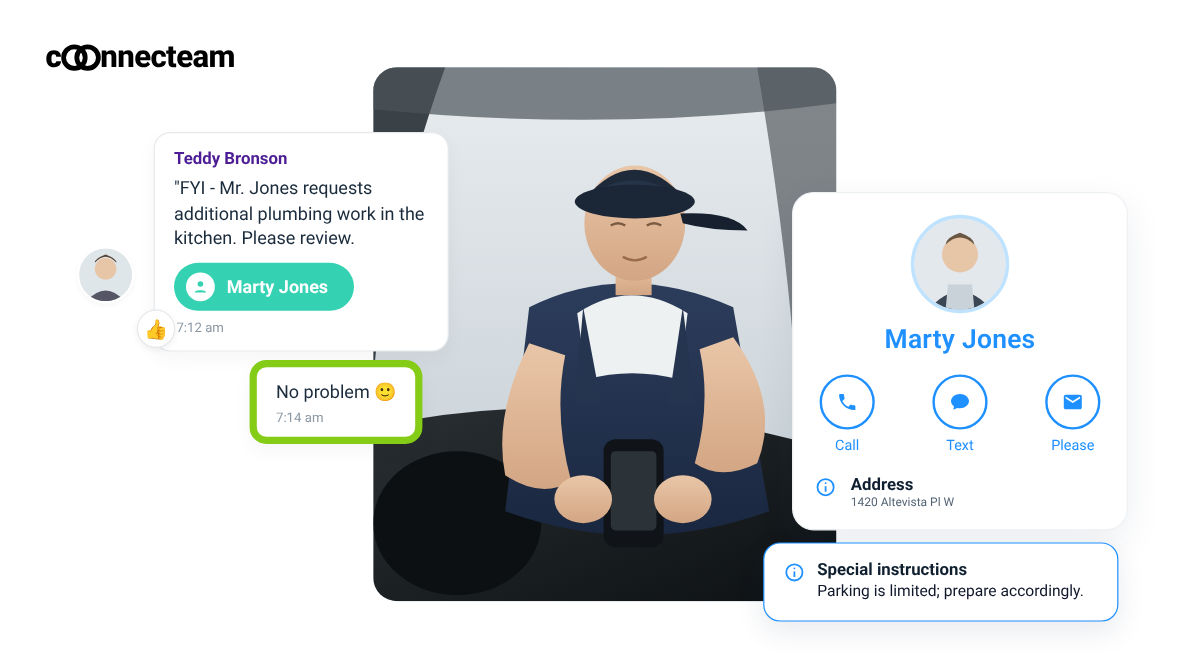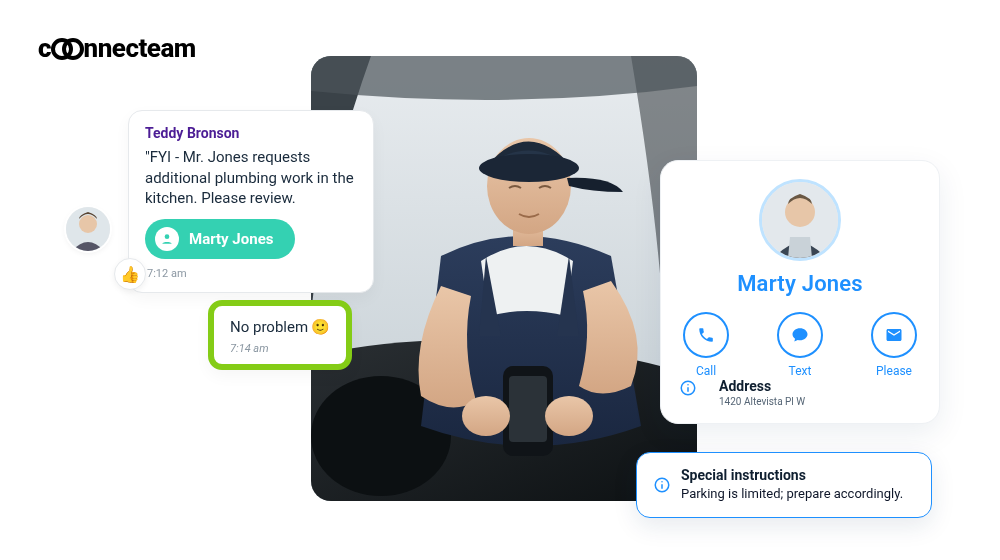--- a/index.html
+++ b/index.html
@@ -137,21 +137,20 @@
     border-radius: 14px;
     padding: 11px 16px 9px 16px;
     box-shadow: 0 6px 16px rgba(0,0,0,0.04);
     margin-top: 12px;
   }
   .bubble2 .msg { font-size: 15px; }
   .ts2 {
     font-size: 11px;
     color: #8b97a2;
     margin-top: 4px;
-    font-style: italic;
   }
 
   
   .card {
     position: absolute;
     left: 660px;
     top: 160px;
     width: 280px;
     background:#fff;
     border:1px solid #eef1f4;
@@ -196,23 +195,23 @@
     color:#1e90ff;
     background:#fff;
   }
   .action .circ svg { width: 18px; height: 18px; }
   .action .lbl {
     font-size: 12px;
     color:#1e90ff;
     font-weight: 400;
   }
   .addr {
-    margin-top: 0;
+    margin-top: 18px;
     display:flex;
-    gap: 22px;
+    gap: 12px;
     align-items:flex-start;
   }
   .addr .info-ico {
     width: 18px; height:18px;
     color:#1e90ff;
     flex-shrink:0;
     margin-top:1px;
   }
   .addr-label {
     font-size: 14px;
@@ -231,21 +230,21 @@
     left: 636px;
     top: 452px;
     width: 296px;
     background:#fff;
     border: 1.5px solid #1e90ff;
     border-radius: 14px;
     padding: 14px 16px;
     box-sizing: border-box;
     box-shadow: 0 8px 24px rgba(16,49,85,0.10);
   }
-  .callout-row { display:flex; gap:10px; align-items:center; }
+  .callout-row { display:flex; gap:10px; align-items:flex-start; }
   .callout .info-ico { width:18px;height:18px;color:#1e90ff; flex-shrink:0; margin-top:1px;}
   .callout-title { font-size:14px; font-weight:700; color:#0f1f30; }
   .callout-body { font-size:13px; color:#0f172a; margin-top:2px; line-height:1.35; }
 </style>
 </head>
 <body>
 
 <div class="stage">
 
   <div class="logo">

